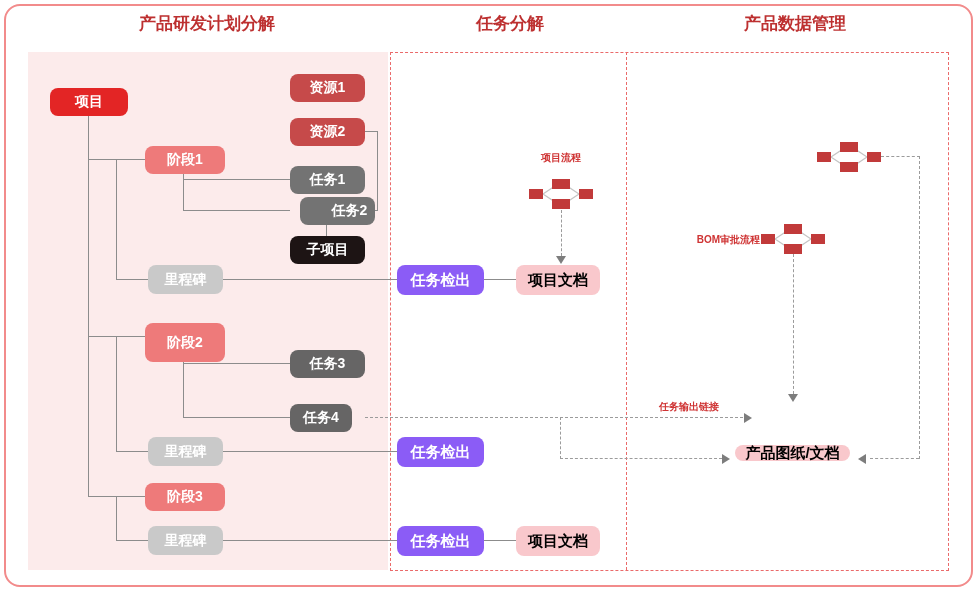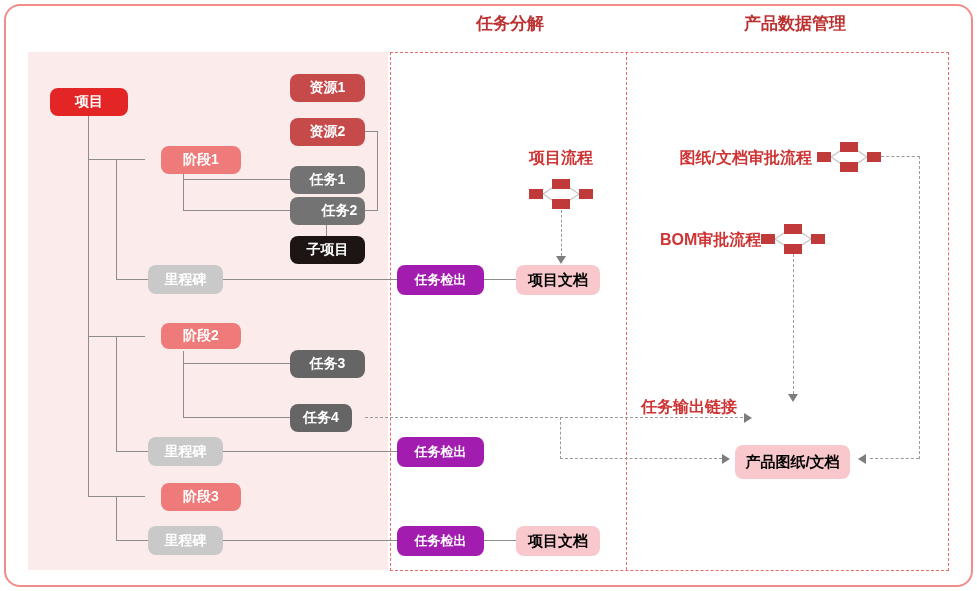--- a/index.html
+++ b/index.html
@@ -27,47 +27,48 @@
     position:absolute;top:13px;height:22px;line-height:22px;
     font-size:17px;font-weight:bold;color:#bd3030;text-align:center;
   }
   .node{
     position:absolute;border-radius:8px;color:#fff;font-weight:bold;
     font-size:14px;display:flex;align-items:center;justify-content:center;
     box-sizing:border-box;white-space:nowrap;
   }
   .red{background:#e32525;}
   .brick{background:#c64a4a;}
-  .salmon{background:#ee7a7a;margin-left:16px;}
+  .salmon{background:#ee7a7a;}
   .gray{background:#737373;}
   .darkgray{background:#666565;}
   .black{background:#1d1414;}
   .lightgray{background:#c9c9c9;}
-  .checkout{background:#a21caf;font-size:13px;}
+  .checkout{background:#8b5cf6;font-size:15px;}
   .pinkbox{background:#f9c8cc;color:#000000;font-size:15px;}
   .lbl{
-    position:absolute;color:#cf3434;font-weight:bold;font-size:16px;
+    position:absolute;color:#cf3434;font-weight:bold;font-size:10px;
     white-space:nowrap;height:18px;line-height:18px;
   }
   .hl{position:absolute;height:0;border-top:1.5px solid #8c8c8c;}
   .vl{position:absolute;width:0;border-left:1.5px solid #8c8c8c;}
   .dh{position:absolute;height:0;border-top:1.5px dashed #9b9b9b;}
   .dv{position:absolute;width:0;border-left:1.5px dashed #9b9b9b;}
   .arr{position:absolute;width:0;height:0;}
   .arr-r{border-top:5px solid transparent;border-bottom:5px solid transparent;border-left:8px solid #7d7d7d;}
   .arr-l{border-top:5px solid transparent;border-bottom:5px solid transparent;border-right:8px solid #7d7d7d;}
   .arr-d{border-left:5px solid transparent;border-right:5px solid transparent;border-top:8px solid #7d7d7d;}
   svg.wicon{position:absolute;overflow:visible;}
 </style>
 </head>
 <body>
 
 <div id="stage">
   <div class="outer-frame"></div>
 
+  <div class="hdr" style="left:107px;width:200px;">产品研发计划分解</div>
   <div class="hdr" style="left:430px;width:160px;">任务分解</div>
   <div class="hdr" style="left:695px;width:200px;">产品数据管理</div>
 
   <div class="panel-pink"></div>
   <div class="panel-dashed"></div>
   <div class="panel-divider"></div>
 
   <div class="vl" style="left:88px;top:116px;height:381px;"></div>
   <div class="hl" style="left:88px;top:159px;width:57px;"></div>
   <div class="hl" style="left:88px;top:336px;width:57px;"></div>
@@ -106,55 +107,54 @@
   <div class="dh" style="left:870px;top:458px;width:49px;"></div>
   <div class="arr arr-l" style="left:858px;top:454px;"></div>
   <div class="dv" style="left:793px;top:254px;height:140px;"></div>
   <div class="arr arr-d" style="left:788px;top:394px;"></div>
 
   <div class="node red" style="left:50px;top:88px;width:78px;height:28px;">项目</div>
   <div class="node brick" style="left:290px;top:74px;width:75px;height:28px;">资源1</div>
   <div class="node brick" style="left:290px;top:118px;width:75px;height:28px;">资源2</div>
   <div class="node salmon" style="left:145px;top:146px;width:80px;height:28px;">阶段1</div>
   <div class="node gray" style="left:290px;top:166px;width:75px;height:28px;">任务1</div>
-  <div class="node gray" style="left:290px;top:197px;width:75px;height:28px;padding-left:24px;">任务2</div>
+  <div class="node gray" style="left:300px;top:197px;width:75px;height:28px;padding-left:24px;">任务2</div>
   <div class="node black" style="left:290px;top:236px;width:75px;height:28px;">子项目</div>
   <div class="node lightgray" style="left:148px;top:265px;width:75px;height:29px;">里程碑</div>
-  <div class="node salmon" style="left:145px;top:323px;width:80px;height:26px;">阶段2</div>
+  <div class="node salmon" style="left:145px;top:323px;width:80px;height:39px;">阶段2</div>
   <div class="node darkgray" style="left:290px;top:350px;width:75px;height:28px;">任务3</div>
   <div class="node darkgray" style="left:290px;top:404px;width:62px;height:28px;">任务4</div>
   <div class="node lightgray" style="left:148px;top:437px;width:75px;height:29px;">里程碑</div>
   <div class="node salmon" style="left:145px;top:483px;width:80px;height:28px;">阶段3</div>
   <div class="node lightgray" style="left:148px;top:526px;width:75px;height:29px;">里程碑</div>
 
   <div class="lbl" style="left:511px;top:149px;width:100px;text-align:center;">项目流程</div>
   <svg class="wicon" style="left:529px;top:179px;" width="64" height="30" viewBox="0 0 64 30">
     <path d="M14 15 L32 3 L50 15 L32 27 Z" fill="none" stroke="#c4c4c4" stroke-width="1.2"></path>
     <rect x="0" y="10" width="14" height="10" fill="#c13a3a"></rect>
     <rect x="50" y="10" width="14" height="10" fill="#c13a3a"></rect>
     <rect x="23" y="0" width="18" height="10" fill="#c13a3a"></rect>
     <rect x="23" y="20" width="18" height="10" fill="#c13a3a"></rect>
   </svg>
   <div class="node checkout" style="left:397px;top:265px;width:87px;height:30px;">任务检出</div>
   <div class="node pinkbox" style="left:516px;top:265px;width:84px;height:30px;">项目文档</div>
   <div class="node checkout" style="left:397px;top:437px;width:87px;height:30px;">任务检出</div>
   <div class="node checkout" style="left:397px;top:526px;width:87px;height:30px;">任务检出</div>
   <div class="node pinkbox" style="left:516px;top:526px;width:84px;height:30px;">项目文档</div>
 
-  <div class="lbl" style="left:662px;top:149px;width:150px;text-align:right;">图纸/文档审批流程</div>
   <svg class="wicon" style="left:817px;top:142px;" width="64" height="30" viewBox="0 0 64 30">
     <path d="M14 15 L32 3 L50 15 L32 27 Z" fill="none" stroke="#c4c4c4" stroke-width="1.2"></path>
     <rect x="0" y="10" width="14" height="10" fill="#c13a3a"></rect>
     <rect x="50" y="10" width="14" height="10" fill="#c13a3a"></rect>
     <rect x="23" y="0" width="18" height="10" fill="#c13a3a"></rect>
     <rect x="23" y="20" width="18" height="10" fill="#c13a3a"></rect>
   </svg>
   <div class="lbl" style="left:660px;top:231px;width:100px;text-align:right;">BOM审批流程</div>
   <svg class="wicon" style="left:761px;top:224px;" width="64" height="30" viewBox="0 0 64 30">
     <path d="M14 15 L32 3 L50 15 L32 27 Z" fill="none" stroke="#c4c4c4" stroke-width="1.2"></path>
     <rect x="0" y="10" width="14" height="10" fill="#c13a3a"></rect>
     <rect x="50" y="10" width="14" height="10" fill="#c13a3a"></rect>
     <rect x="23" y="0" width="18" height="10" fill="#c13a3a"></rect>
     <rect x="23" y="20" width="18" height="10" fill="#c13a3a"></rect>
   </svg>
   <div class="lbl" style="left:641px;top:398px;width:96px;text-align:center;">任务输出链接</div>
-  <div class="node pinkbox" style="left:735px;top:445px;width:115px;height:34px;">产品图纸/文档</div>
+  <div class="node pinkbox" style="left:735px;top:445px;width:115px;height:16px;">产品图纸/文档</div>
 </div>
 
 </body></html>

